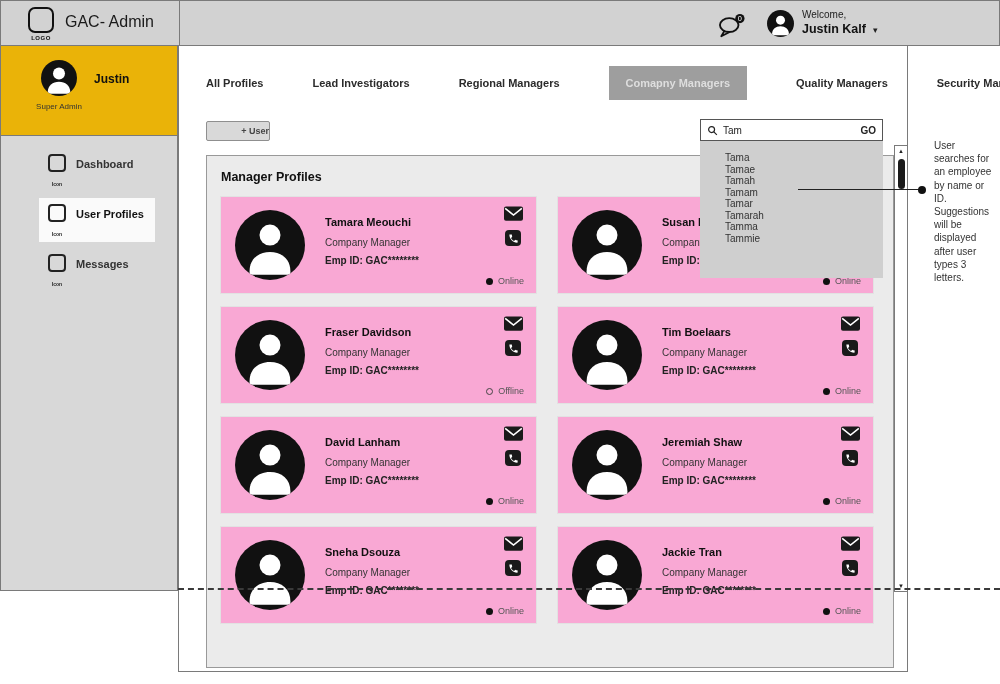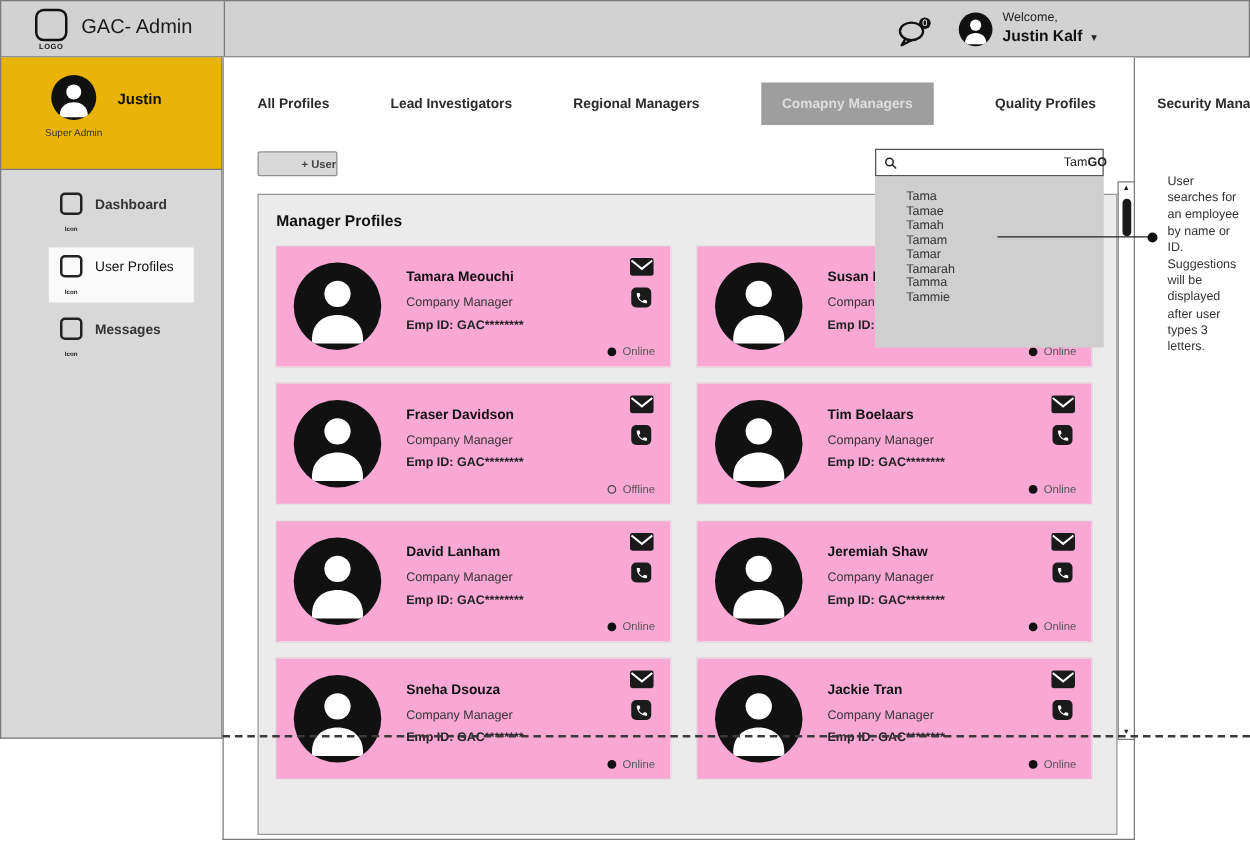--- a/index.html
+++ b/index.html
@@ -34,41 +34,41 @@
                     font-size:8px; color:#333; }
   .side-nav { position:absolute; left:0; top:136px; width:178px; height:455px;
               background:#d8d8d8; border:1px solid #7a7a7a; border-top:none; padding-top:12px; }
   .nav-item { position:relative; margin:0 0 6px 38px; width:116px; height:44px;
               display:flex; align-items:flex-start; padding:6px 0 0 9px; cursor:pointer; }
   .nav-item.active { background:#fafafa; }
   .nav-icon-wrap { display:inline-block; width:18px; text-align:center; }
   .nav-icon-box { display:block; width:18px; height:18px; border:2px solid #222; border-radius:4px; }
   .nav-icon-label { font-size:5px; color:#222; font-weight:bold; }
   .nav-label { font-size:11px; color:#333; margin:4px 0 0 10px; font-weight:600; }
-  .nav-item.active .nav-label { color:#111; font-weight:normal; }
+  .nav-item.active .nav-label { color:#111; font-weight:bold; }
 
   
   .main-panel { position:absolute; left:178px; top:46px; width:730px; height:626px;
                 background:#fff; border:1px solid #7a7a7a; border-top:none; }
   .tabs { position:absolute; left:27px; top:16px; height:42px; display:flex;
           align-items:center; gap:49px; }
   .tab { font-size:11px; font-weight:bold; color:#2b2b2b; white-space:nowrap; cursor:pointer; }
   .tab.active { background:#9e9e9e; color:#dedede; padding:11px 17px; }
   .add-user-btn { position:absolute; left:27px; top:75px; width:64px; height:20px;
                   background:#d9d9d9; border:1px solid #8f8f8f; border-radius:2px;
                   font-size:9px; font-weight:bold; color:#444; text-align:right;
                   line-height:18px; cursor:pointer; }
 
   
   .search-box { position:absolute; left:521px; top:73px; width:183px; height:22px;
                 background:#fff; border:1px solid #555; display:flex; align-items:center;
                 padding:0 6px; z-index:11; }
   .search-box svg { flex:0 0 auto; }
   .search-input { flex:1; border:none; outline:none; background:transparent;
-                  font-size:10px; color:#222; margin-left:20px; font-family:"Liberation Sans",sans-serif;text-align:right; }
+                  font-size:10px; color:#222; margin-left:5px; font-family:"Liberation Sans",sans-serif; }
   .go-btn { font-size:10px; font-weight:bold; color:#222; cursor:pointer; }
 
   .suggest-panel { position:absolute; left:521px; top:95px; width:183px; height:137px;
                    background:#cfcfcf; z-index:10; padding:11px 0 0 25px; }
   .sug { font-size:10px; color:#333; line-height:11.5px; cursor:pointer; }
 
   
   .managers-panel { position:absolute; left:27px; top:109px; width:688px; height:513px;
                     background:#ebebeb; border:1px solid #999; }
   .panel-title { position:absolute; left:14px; top:14px; font-size:12.5px; font-weight:bold; color:#111; }
@@ -187,21 +187,21 @@
     <div class="tabs">
 
         <span class="tab">All Profiles</span>
 
         <span class="tab">Lead Investigators</span>
 
         <span class="tab">Regional Managers</span>
 
         <span class="tab active">Comapny Managers</span>
 
-        <span class="tab">Quality Profiles</span>
+        <span class="tab">Quality Managers</span>
 
         <span class="tab">Security Managers</span>
       </div>
 
     <div class="add-user-btn">+ User</div>
 
     <div class="search-box">
       <svg width="11" height="11" viewBox="0 0 24 24">
         <circle cx="10" cy="10" r="6.5" fill="none" stroke="#222" stroke-width="2.6"></circle>
         <path d="M15 15 L21.5 21.5" stroke="#222" stroke-width="2.6"></path>

